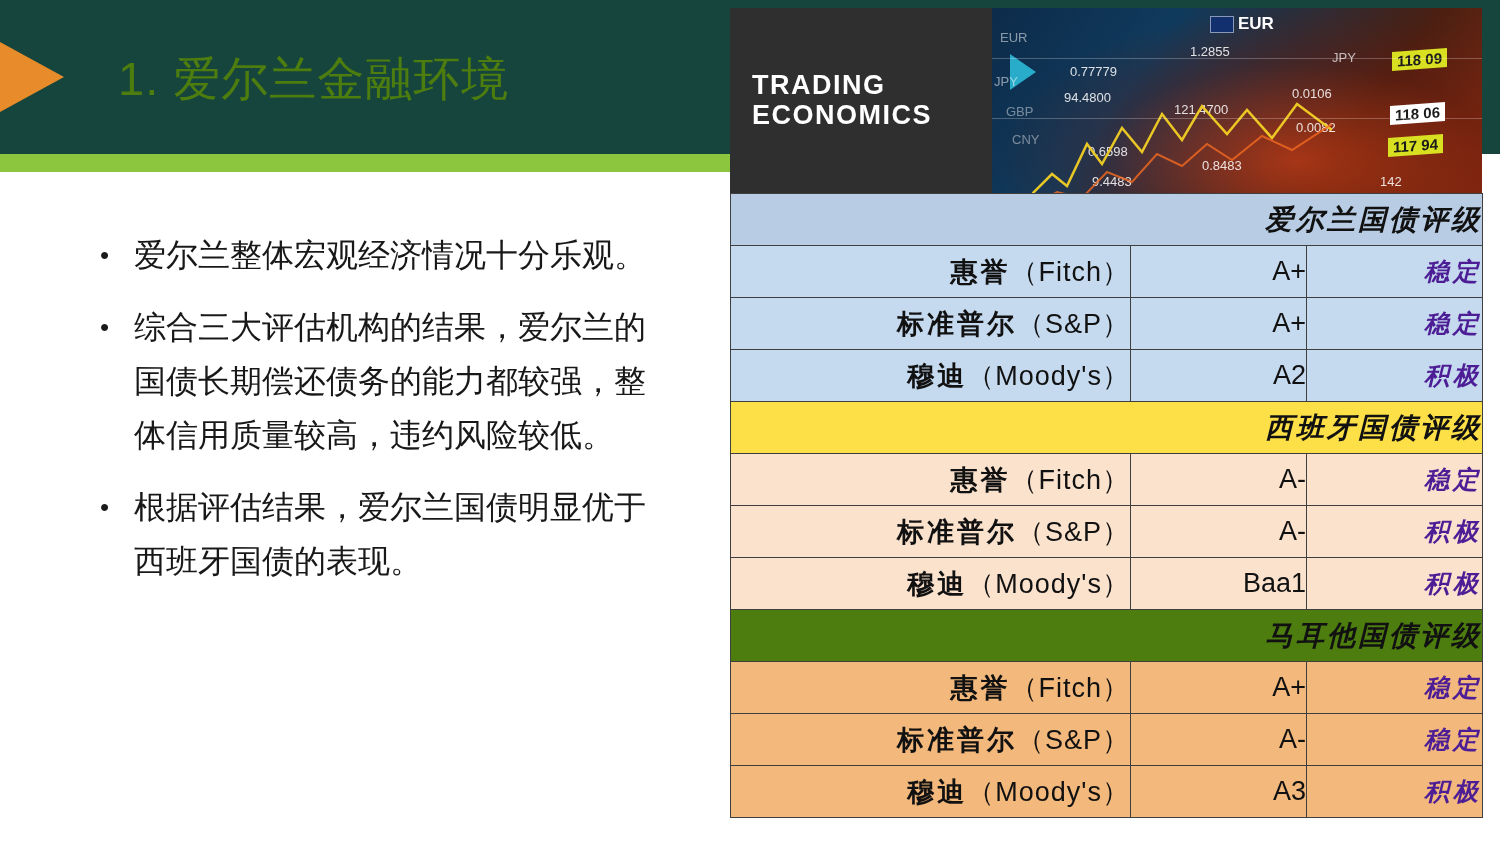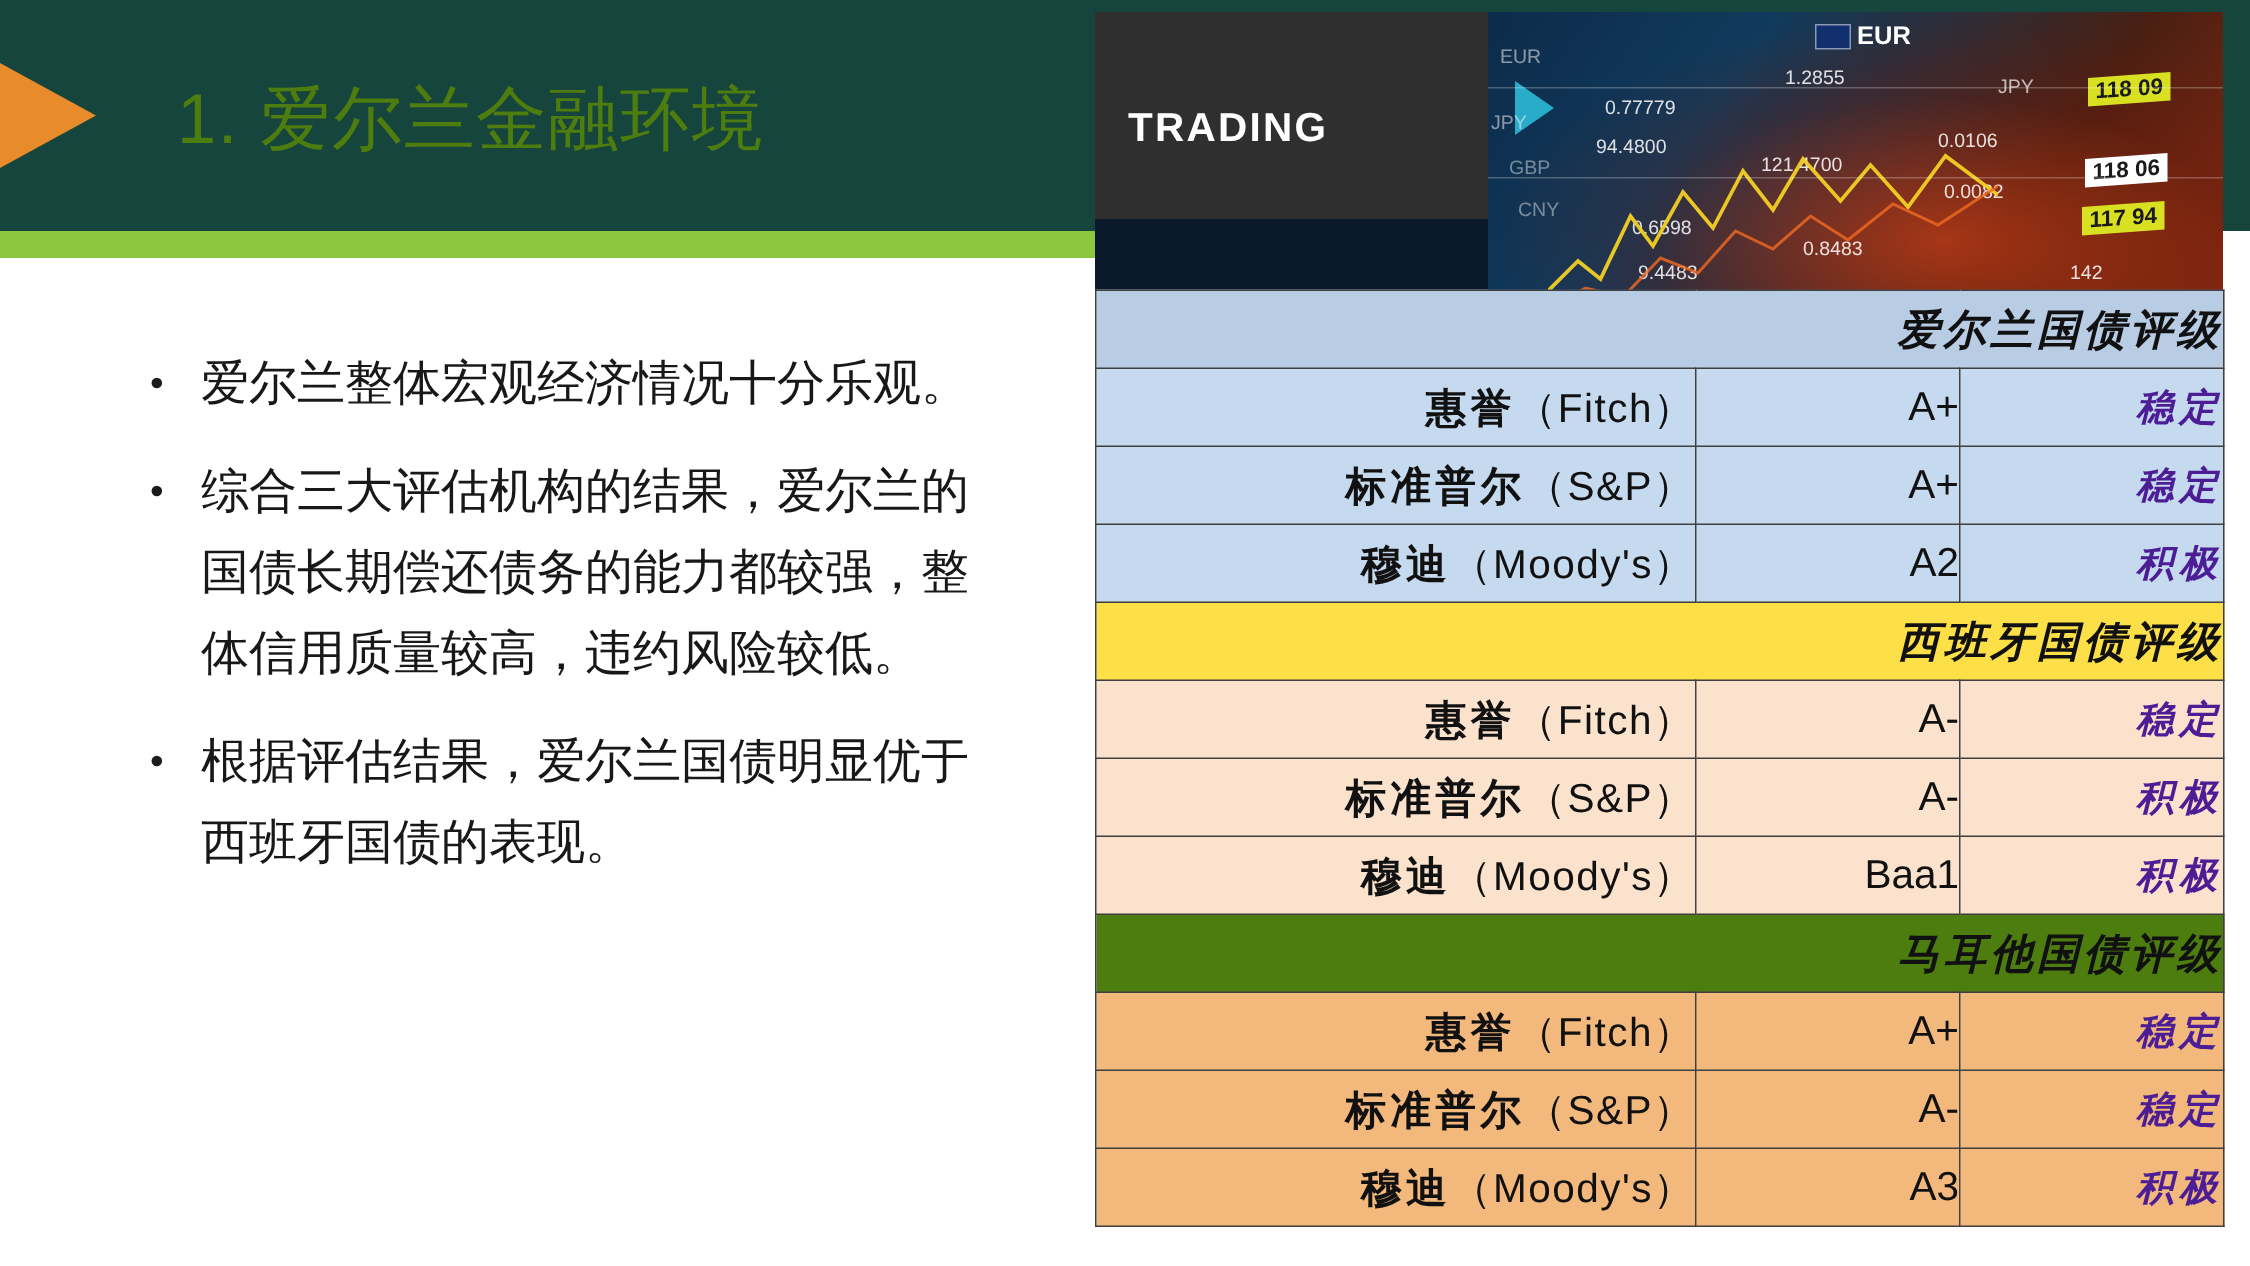--- a/index.html
+++ b/index.html
@@ -94,21 +94,21 @@
     width: 752px;
     height: 185px;
     overflow: hidden;
     background: #0a1a2a;
   }
   .banner-left {
     position: absolute;
     left: 0;
     top: 0;
     width: 262px;
-    height: 138px;
+    height: 185px;
     background: #2f2f2f;
   }
   .banner-logo {
     position: absolute;
     left: 22px;
     top: 62px;
     color: #ffffff;
     font-size: 27px;
     font-weight: bold;
     line-height: 30px;
@@ -267,20 +267,21 @@
       <div class="bullet-text">根据评估结果，爱尔兰国债明显优于西班牙国债的表现。</div>
     </div>
   </div>
 
   <div class="right-panel">
 
     <div class="banner">
       <div class="banner-left">
         <div class="banner-logo">
           <div>TRADING</div>
+          <div>ECONOMICS</div>
         </div>
       </div>
       <div class="banner-right">
         <div class="bn-arrow"></div>
         <div class="bn-eurflag"></div>
         <div class="bn-big" style="left:246px; top:6px;">EUR</div>
         <div class="bn-num" style="left:8px; top:22px; opacity:.6;">EUR</div>
         <div class="bn-num" style="left:2px; top:66px; opacity:.6;">JPY</div>
         <div class="bn-num" style="left:14px; top:96px; opacity:.5;">GBP</div>
         <div class="bn-num" style="left:20px; top:124px; opacity:.5;">CNY</div>

